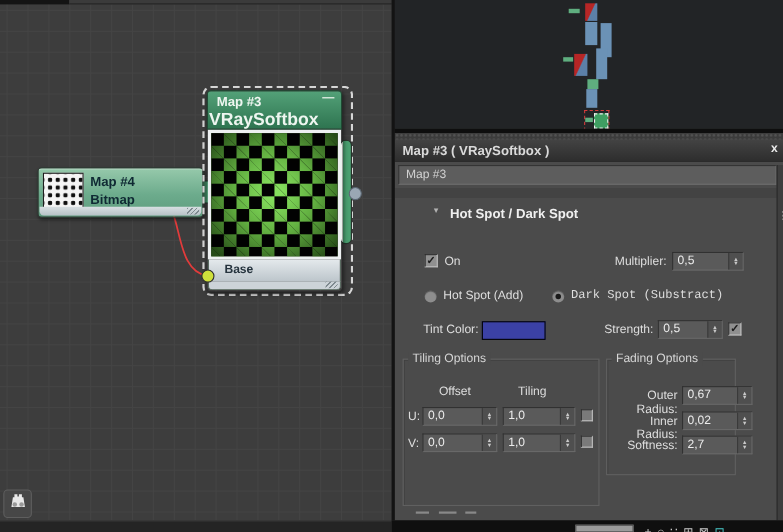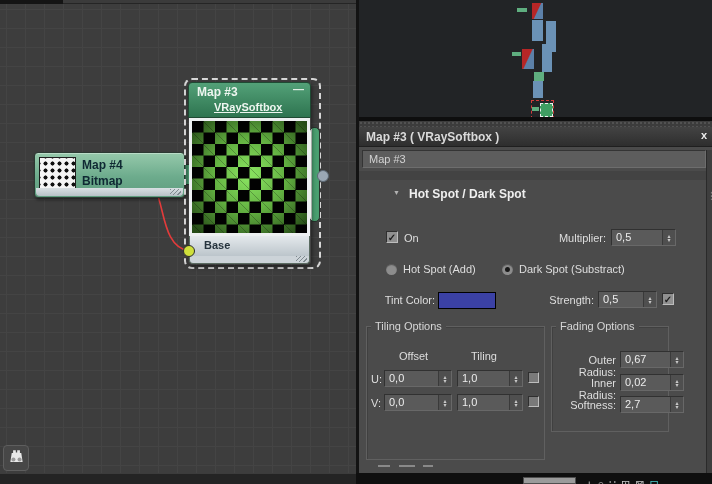--- a/index.html
+++ b/index.html
@@ -45,21 +45,21 @@
              border:1px solid #28332c; border-radius:5px;
              background:linear-gradient(90deg,#e9f1eb 0 2px,#4aa070 2px); }
   .sel-dot { position:absolute; left:317px; top:170px; width:12px; height:12px; border-radius:50%;
              background:#9aa7b4; border:1px solid #5c6874; }
   .softbox-node { position:absolute; left:188px; top:82px; width:123px; height:183px;
              border-radius:4px; box-shadow:1px 2px 4px rgba(0,0,0,.5); }
   .sn-header { position:absolute; left:0; top:0; width:123px; height:36px; border:1px solid #1f4a33;
              border-radius:4px 4px 0 0; background:linear-gradient(#53a178,#2e7450); }
   .sn-title { position:absolute; left:8px; top:2px; font-size:12px; font-weight:bold; color:#eef6f0; }
   .sn-min   { position:absolute; right:6px; top:0px; font-size:11px; font-weight:bold; color:#e6f0e8; }
-  .sn-sub   { position:absolute; left:25px; top:18px; font-size:11px; font-weight:bold; color:#eef6f0;text-decoration:underline; }
+  .sn-sub   { position:absolute; left:1px; top:18px; font-size:16px; font-weight:bold; color:#eef6f0; }
   .sn-thumbframe { position:absolute; left:1px; top:36px; width:121px; height:118px; background:#edf0f1; }
   .argyle { position:absolute; inset:3px; background-color:#020202;
     background-image:
       radial-gradient(circle at 50% 48%, #ffffff 8%, #bccab2 45%, #48573f 92%),
       linear-gradient(45deg, #85de5d 25%, transparent 25%, transparent 75%, #85de5d 75%, #85de5d),
       linear-gradient(45deg, #85de5d 25%, transparent 25%, transparent 75%, #85de5d 75%, #85de5d);
     background-size:100% 100%, 23px 23px, 23px 23px;
     background-position:0 0, 0 0, 11.5px 11.5px;
     background-blend-mode:multiply, normal, normal; }
   .sn-base { position:absolute; left:1px; top:154px; width:121px; height:20px;
@@ -235,21 +235,21 @@
       <span class="spin-val">0,5</span>
       <span class="spin-btns">
           <i>▴</i>
           <i>▾</i>
         </span>
     </div>
 
     <div class="radio" style="left:27px; top:143px;"></div>
     <div class="lbl" style="left:44px; top:142px;">Hot Spot (Add)</div>
     <div class="radio selected" style="left:143px; top:143px;"></div>
-    <div class="lbl" style="left:160px; top:142px;">Dark Spot (Substract)</div>
+    <div class="lbl" style="left:160px; top:142px;font-family:Liberation Mono, monospace;">Dark Spot (Substract)</div>
 
     <div class="lbl lbl-r" style="left:8px; top:173px; width:68px;">Tint Color:</div>
     <div class="swatch" style="left: 79px; top: 171px; background: rgb(59, 65, 165);"></div>
     <div class="lbl lbl-r" style="left:152px; top:173px; width:83px;">Strength:</div>
     <div class="spin" style="left:239px; top:170px; width:59px;">
       <span class="spin-val">0,5</span>
       <span class="spin-btns">
           <i>▴</i>
           <i>▾</i>
         </span>

